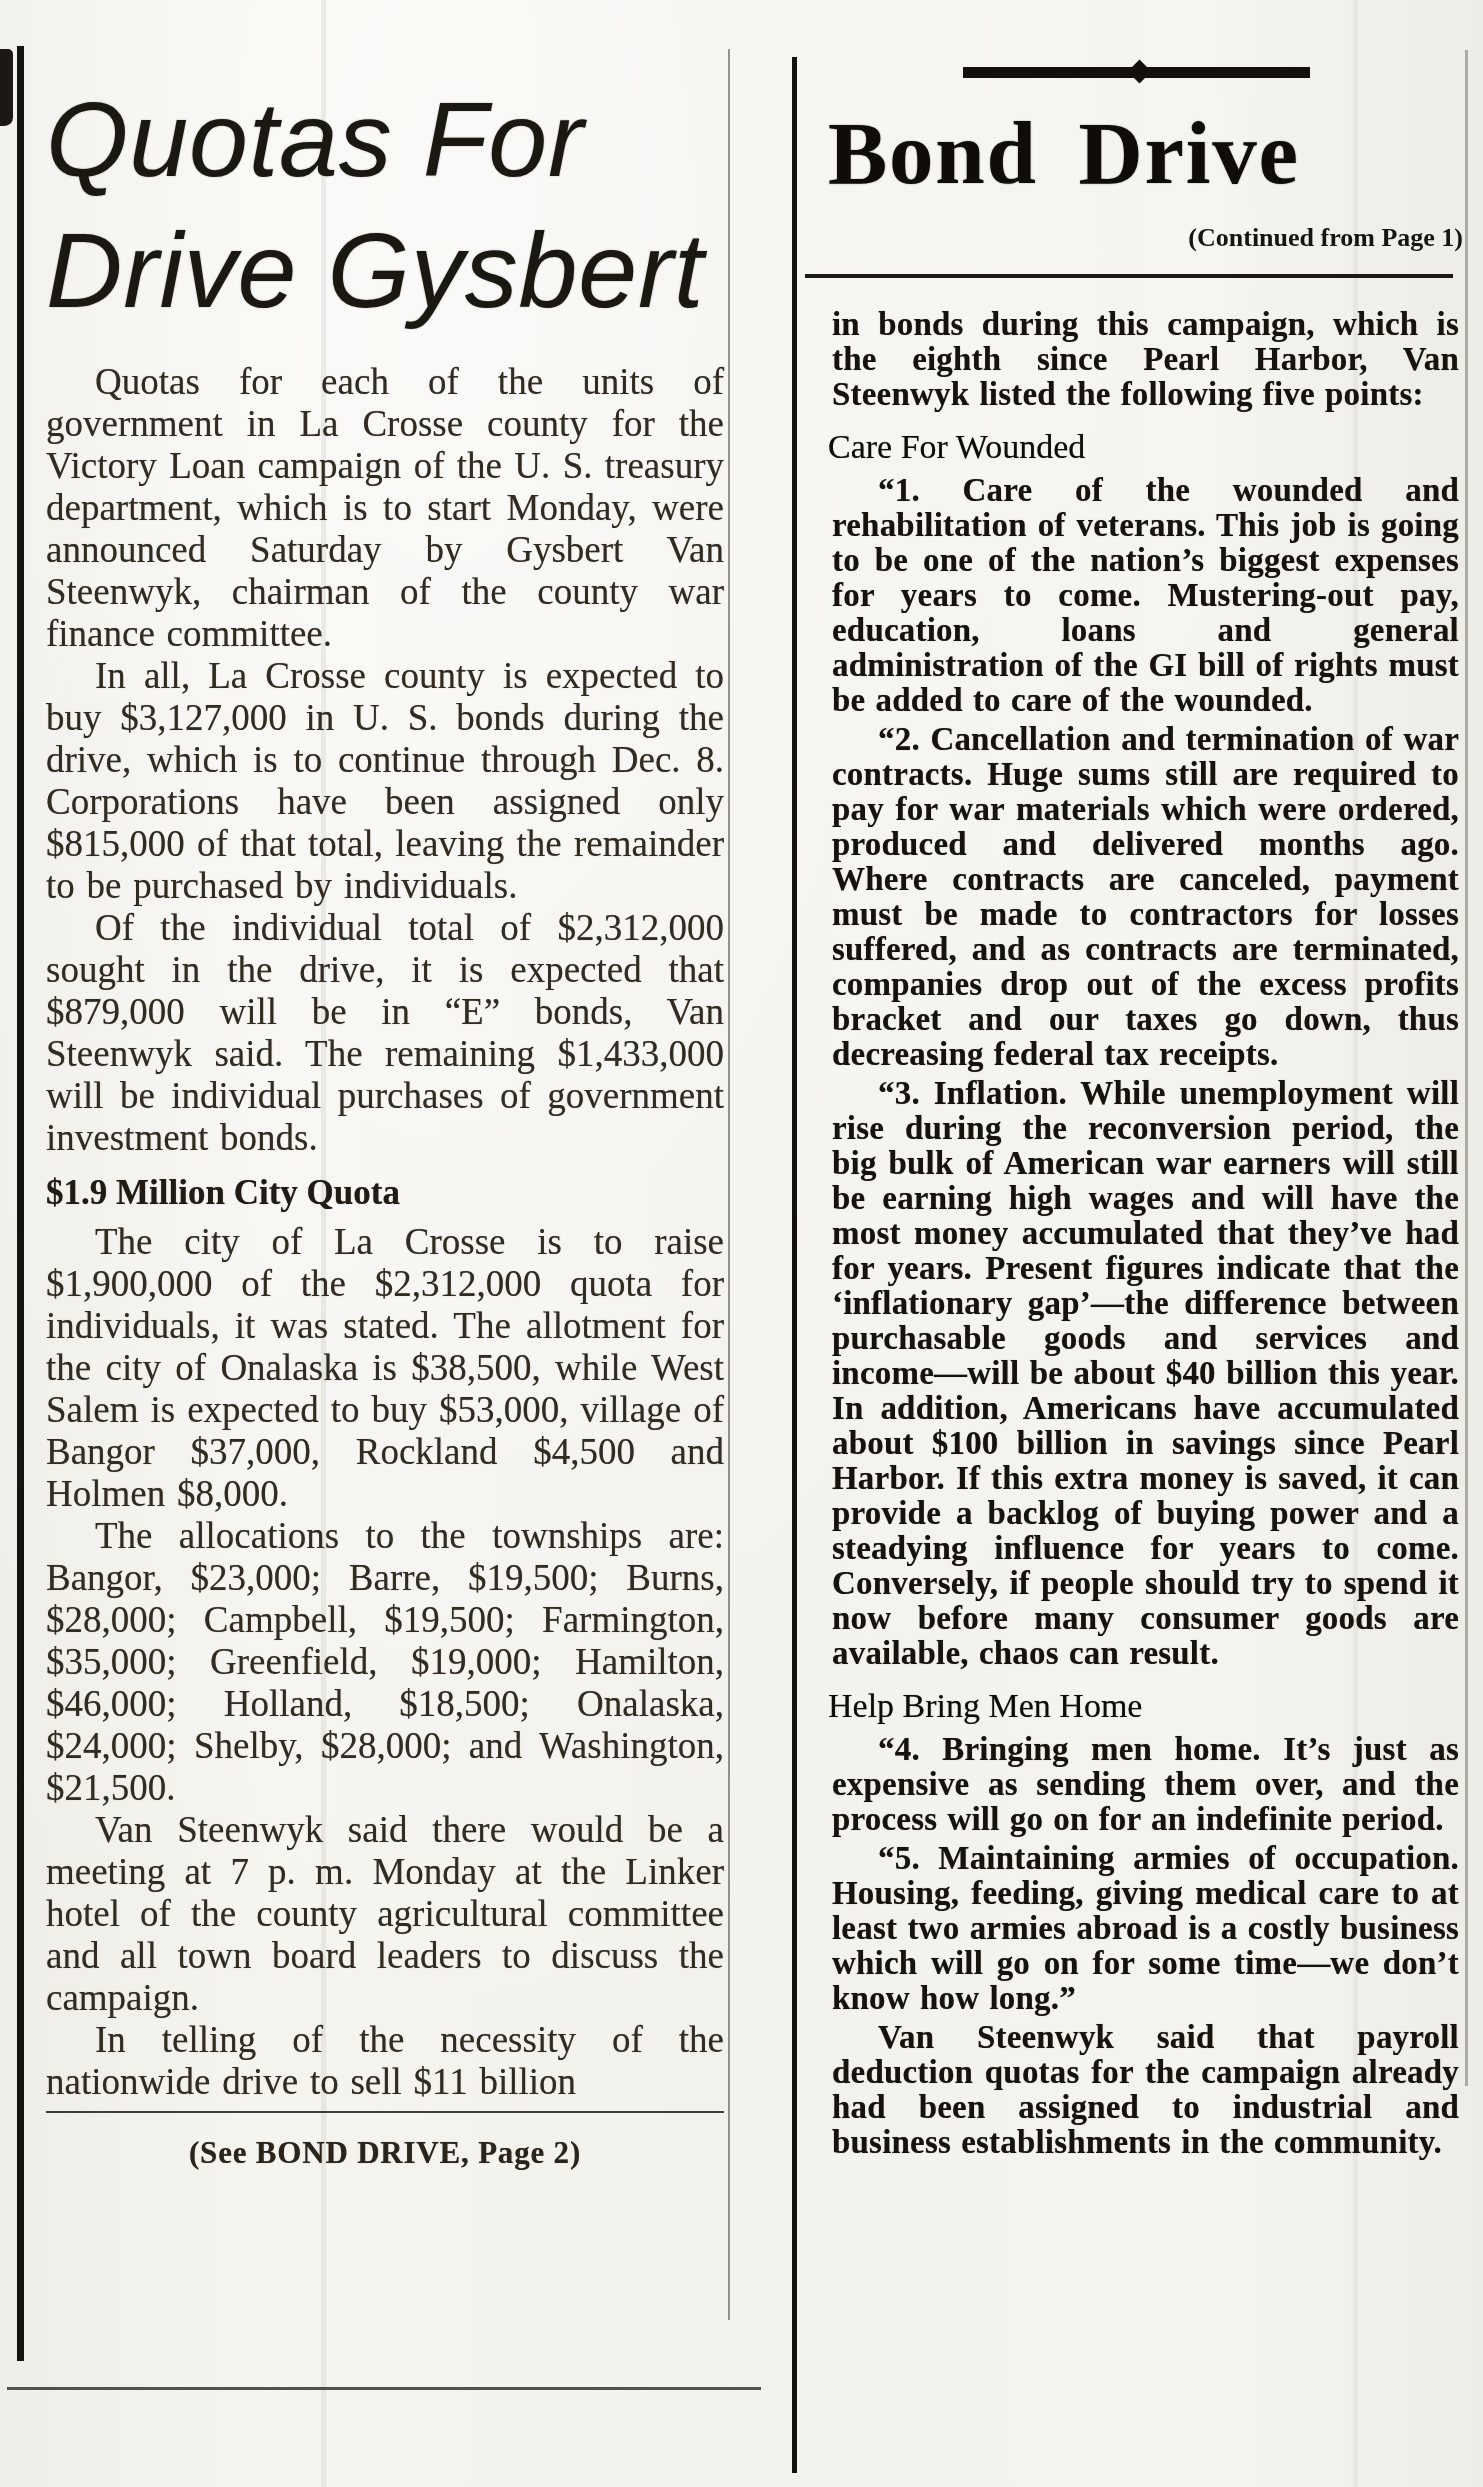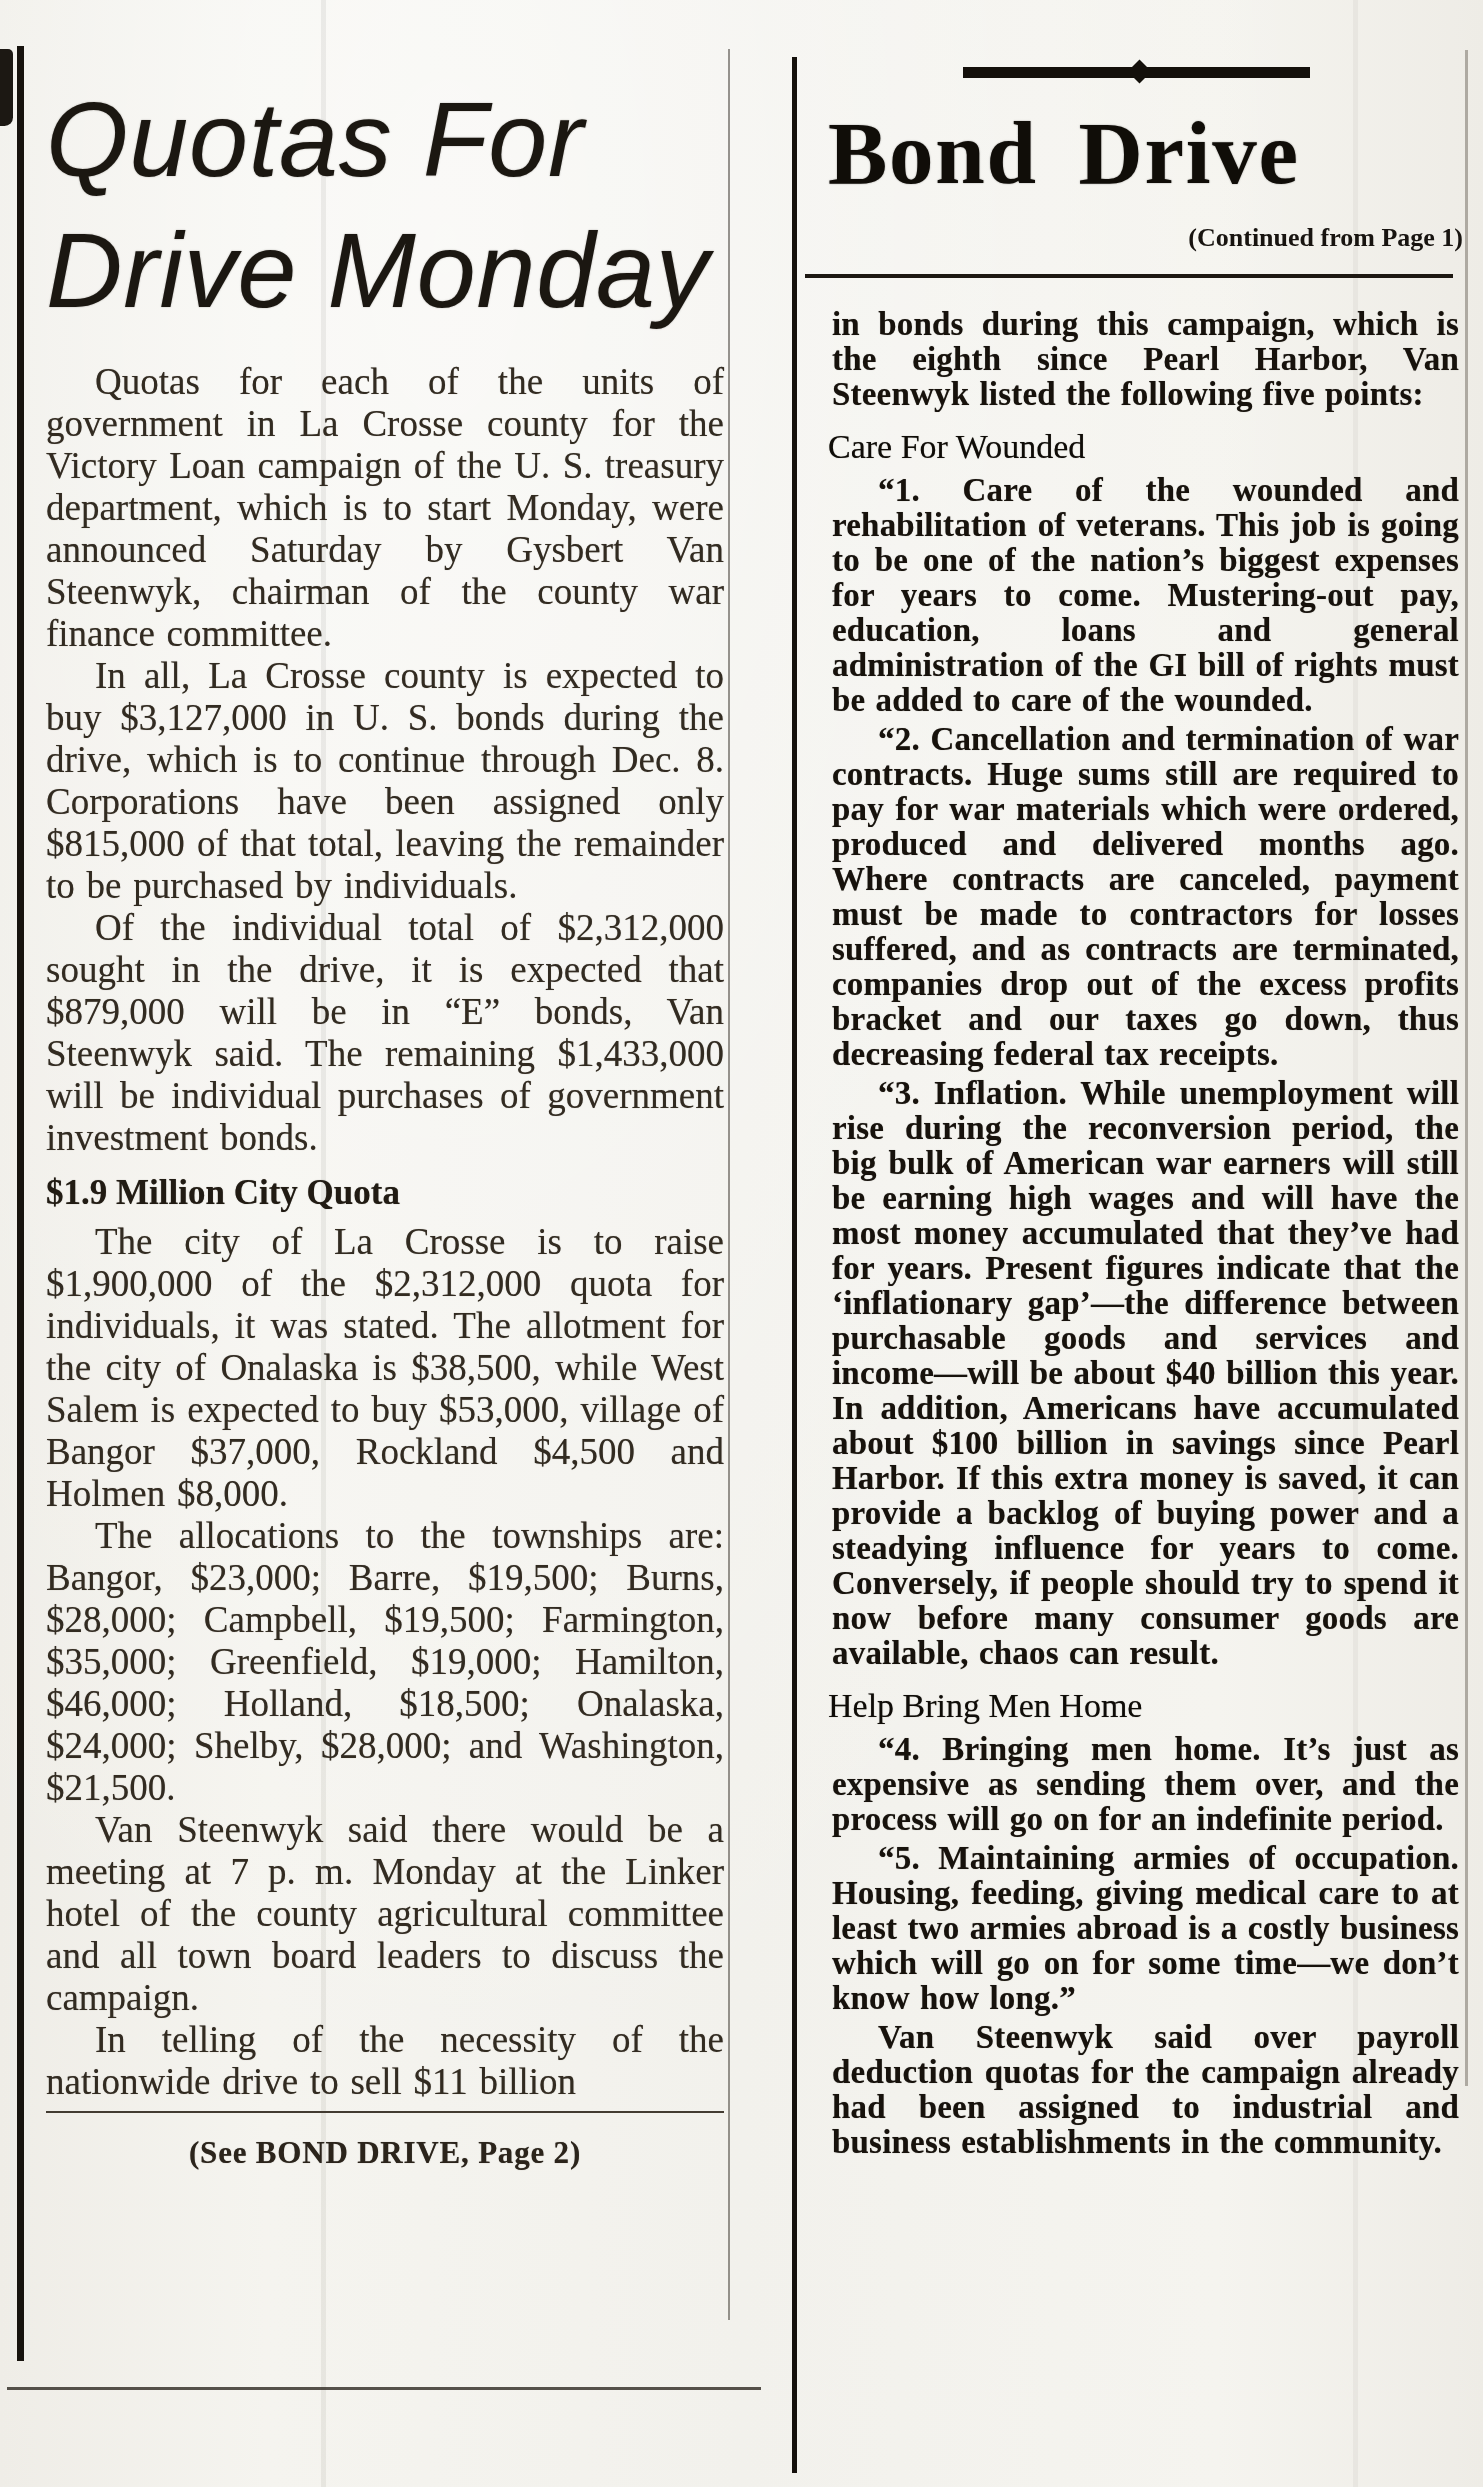--- a/index.html
+++ b/index.html
@@ -68,21 +68,21 @@
   <div class="smudge"></div>
 
   <div class="vrule left-edge"></div>
   <div class="vrule divider"></div>
   <div class="vrule rcol-left"></div>
   <div class="vrule far-right"></div>
 
   <div class="col-left">
     <h1 class="headline">
       <span class="hl-line">Quotas For</span>
-      <span class="hl-line">Drive Monday</span>
+      <span class="hl-line">Drive Gysbert</span>
     </h1>
     <p class="lp">Quotas for each of the units of government in La Crosse county for the Victory Loan campaign of the U. S. treasury department, which is to start Monday, were announced Saturday by Gysbert Van Steenwyk, chairman of the county war finance committee.</p>
     <p class="lp">In all, La Crosse county is expected to buy $3,127,000 in U. S. bonds during the drive, which is to continue through Dec. 8. Corporations have been assigned only $815,000 of that total, leaving the remainder to be purchased by individuals.</p>
     <p class="lp">Of the individual total of $2,312,000 sought in the drive, it is expected that $879,000 will be in “E” bonds, Van Steenwyk said. The remaining $1,433,000 will be individual purchases of government investment bonds.</p>
     <h2 class="l-subhead">$1.9 Million City Quota</h2>
     <p class="lp">The city of La Crosse is to raise $1,900,000 of the $2,312,000 quota for individuals, it was stated. The allotment for the city of Onalaska is $38,500, while West Salem is expected to buy $53,000, village of Bangor $37,000, Rockland $4,500 and Holmen $8,000.</p>
     <p class="lp">The allocations to the townships are: Bangor, $23,000; Barre, $19,500; Burns, $28,000; Campbell, $19,500; Farmington, $35,000; Greenfield, $19,000; Hamilton, $46,000; Holland, $18,500; Onalaska, $24,000; Shelby, $28,000; and Washington, $21,500.</p>
     <p class="lp">Van Steenwyk said there would be a meeting at 7 p. m. Monday at the Linker hotel of the county agricultural committee and all town board leaders to discuss the campaign.</p>
     <p class="lp">In telling of the necessity of the nationwide drive to sell $11 billion</p>
     <div class="see-block">
@@ -97,17 +97,17 @@
     <div class="continued">(Continued from Page 1)</div>
     <div class="bd-rule"></div>
     <p class="rp noindent">in bonds during this campaign, which is the eighth since Pearl Harbor, Van Steenwyk listed the following five points:</p>
     <h2 class="r-subhead">Care For Wounded</h2>
     <p class="rp">“1. Care of the wounded and rehabilitation of veterans. This job is going to be one of the nation’s biggest expenses for years to come. Mustering-out pay, education, loans and general administration of the GI bill of rights must be added to care of the wounded.</p>
     <p class="rp">“2. Cancellation and termination of war contracts. Huge sums still are required to pay for war materials which were ordered, produced and delivered months ago. Where contracts are canceled, payment must be made to contractors for losses suffered, and as contracts are terminated, companies drop out of the excess profits bracket and our taxes go down, thus decreasing federal tax receipts.</p>
     <p class="rp">“3. Inflation. While unemployment will rise during the reconversion period, the big bulk of American war earners will still be earning high wages and will have the most money accumulated that they’ve had for years. Present figures indicate that the ‘inflationary gap’—the difference between purchasable goods and services and income—will be about $40 billion this year. In addition, Americans have accumulated about $100 billion in savings since Pearl Harbor. If this extra money is saved, it can provide a backlog of buying power and a steadying influence for years to come. Conversely, if people should try to spend it now before many consumer goods are available, chaos can result.</p>
     <h2 class="r-subhead">Help Bring Men Home</h2>
     <p class="rp">“4. Bringing men home. It’s just as expensive as sending them over, and the process will go on for an indefinite period.</p>
     <p class="rp">“5. Maintaining armies of occupation. Housing, feeding, giving medical care to at least two armies abroad is a costly business which will go on for some time—we don’t know how long.”</p>
-    <p class="rp">Van Steenwyk said over payroll deduction quotas for the campaign already had been assigned to industrial and business establishments in the community.</p>
+    <p class="rp">Van Steenwyk said that payroll deduction quotas for the campaign already had been assigned to industrial and business establishments in the community.</p>
   </div>
 
 </div>
 
 
 </body></html>

